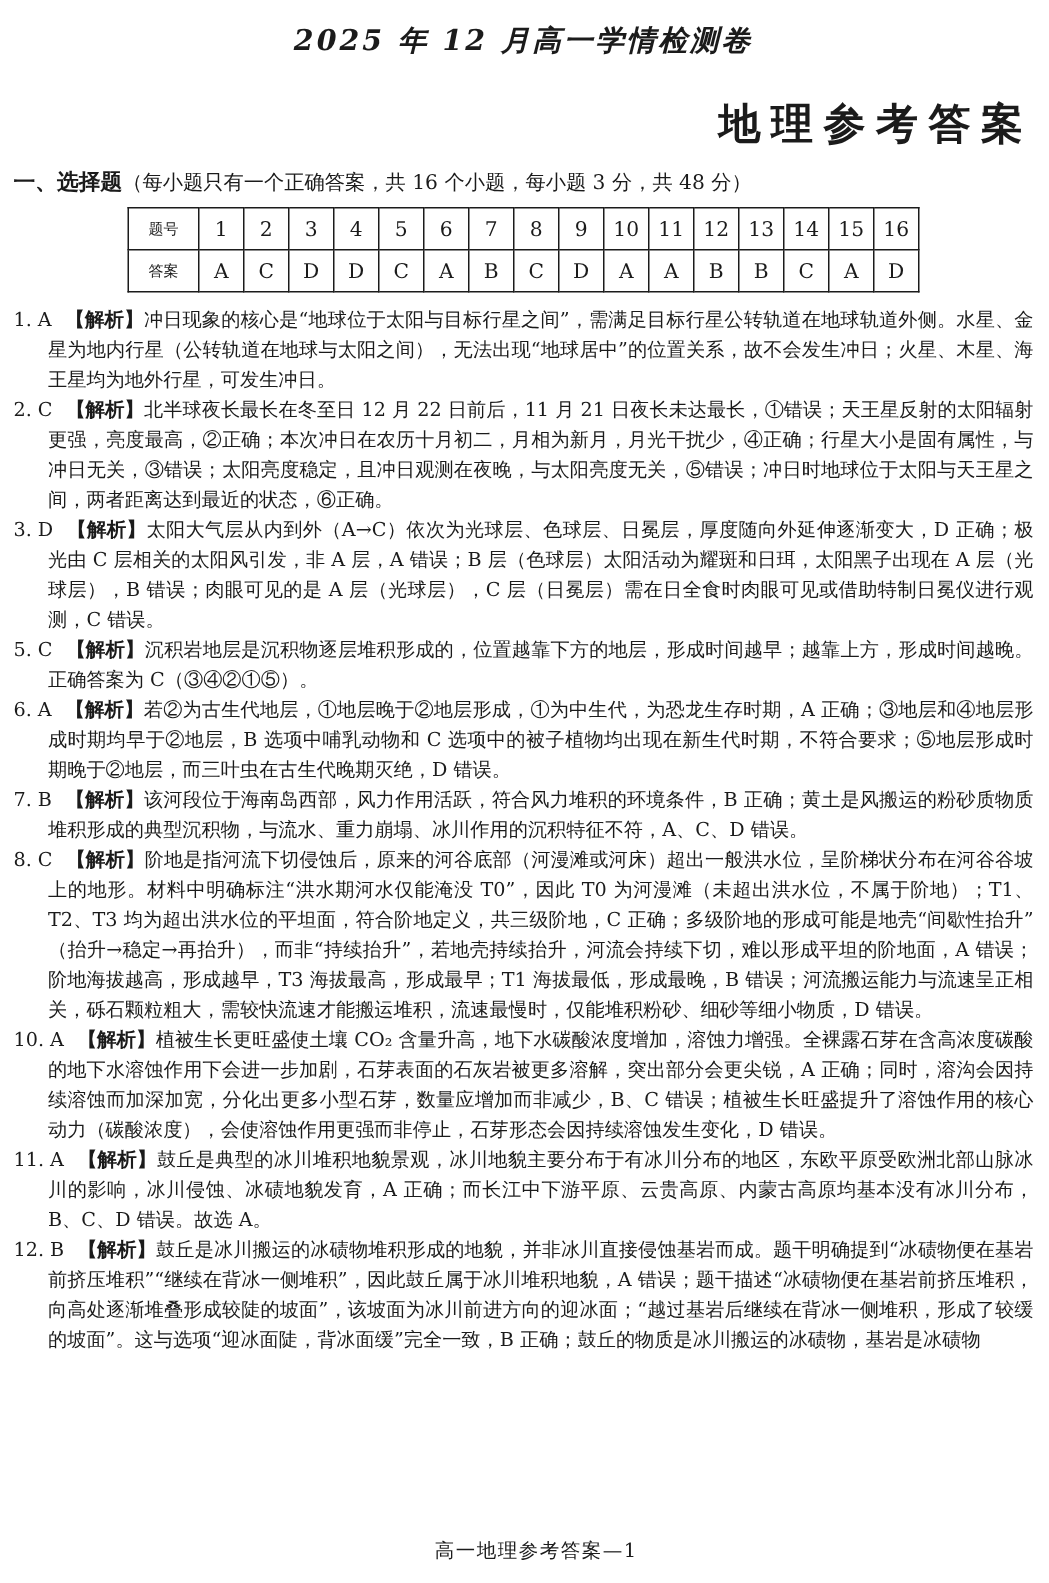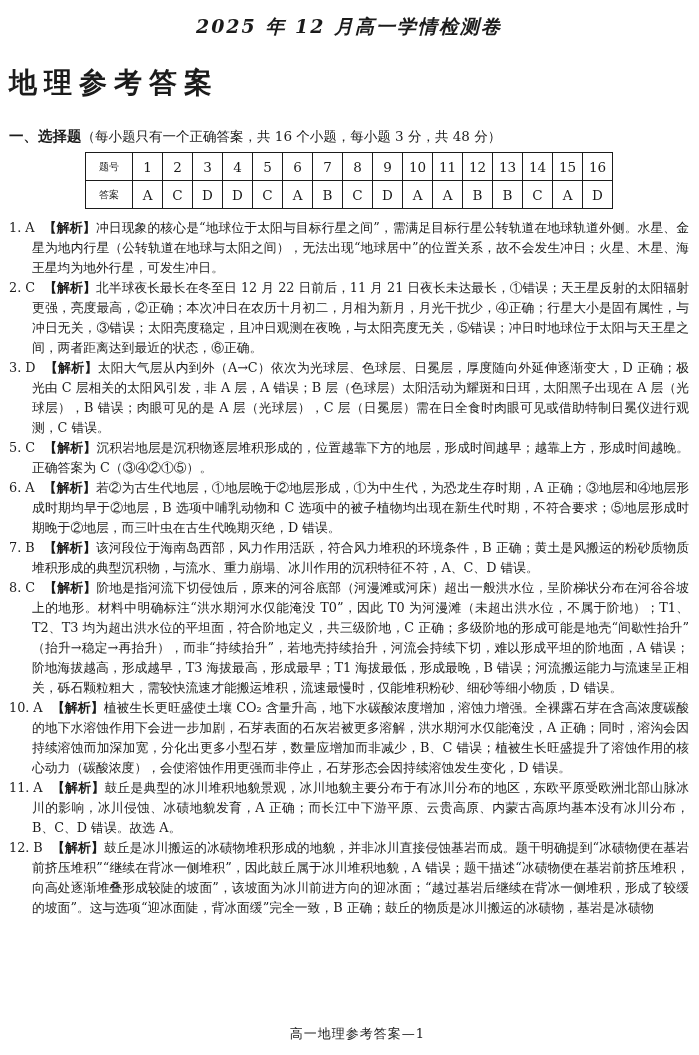--- a/index.html
+++ b/index.html
@@ -16,28 +16,28 @@
   .exam-title {
     margin-top: 14px;
     text-align: center;
     font-size: 19px;
     font-weight: 900;
     font-style: italic;
     letter-spacing: 2px;
   }
   .answer-title {
     margin-top: 24px;
-    text-align: left;
+    text-align: right;
     font-size: 28px;
     font-weight: bold;
     font-family: "DejaVu Sans", "Liberation Sans", sans-serif;
     letter-spacing: 7px;
   }
   .section-heading {
-    margin-top: 25px;
+    margin-top: 11px;
     font-size: 14px;
     line-height: 18px;
     white-space: nowrap;
   }
   .section-label {
     font-family: "DejaVu Sans", "Liberation Sans", sans-serif;
     font-weight: bold;
     font-size: 14.5px;
   }
   .section-desc { font-size: 13.5px; }
@@ -148,20 +148,20 @@
   </table>
 
   <div class="exp-list">
       <p class="exp-item"><span class="exp-no">1.</span><span class="exp-ans">A</span><span class="exp-tag">【解析】</span><span class="exp-text">冲日现象的核心是“地球位于太阳与目标行星之间”，需满足目标行星公转轨道在地球轨道外侧。水星、金星为地内行星（公转轨道在地球与太阳之间），无法出现“地球居中”的位置关系，故不会发生冲日；火星、木星、海王星均为地外行星，可发生冲日。</span></p>
       <p class="exp-item"><span class="exp-no">2.</span><span class="exp-ans">C</span><span class="exp-tag">【解析】</span><span class="exp-text">北半球夜长最长在冬至日 12 月 22 日前后，11 月 21 日夜长未达最长，①错误；天王星反射的太阳辐射更强，亮度最高，②正确；本次冲日在农历十月初二，月相为新月，月光干扰少，④正确；行星大小是固有属性，与冲日无关，③错误；太阳亮度稳定，且冲日观测在夜晚，与太阳亮度无关，⑤错误；冲日时地球位于太阳与天王星之间，两者距离达到最近的状态，⑥正确。</span></p>
       <p class="exp-item"><span class="exp-no">3.</span><span class="exp-ans">D</span><span class="exp-tag">【解析】</span><span class="exp-text">太阳大气层从内到外（A→C）依次为光球层、色球层、日冕层，厚度随向外延伸逐渐变大，D 正确；极光由 C 层相关的太阳风引发，非 A 层，A 错误；B 层（色球层）太阳活动为耀斑和日珥，太阳黑子出现在 A 层（光球层），B 错误；肉眼可见的是 A 层（光球层），C 层（日冕层）需在日全食时肉眼可见或借助特制日冕仪进行观测，C 错误。</span></p>
       <p class="exp-item"><span class="exp-no">5.</span><span class="exp-ans">C</span><span class="exp-tag">【解析】</span><span class="exp-text">沉积岩地层是沉积物逐层堆积形成的，位置越靠下方的地层，形成时间越早；越靠上方，形成时间越晚。正确答案为 C（③④②①⑤）。</span></p>
       <p class="exp-item"><span class="exp-no">6.</span><span class="exp-ans">A</span><span class="exp-tag">【解析】</span><span class="exp-text">若②为古生代地层，①地层晚于②地层形成，①为中生代，为恐龙生存时期，A 正确；③地层和④地层形成时期均早于②地层，B 选项中哺乳动物和 C 选项中的被子植物均出现在新生代时期，不符合要求；⑤地层形成时期晚于②地层，而三叶虫在古生代晚期灭绝，D 错误。</span></p>
       <p class="exp-item"><span class="exp-no">7.</span><span class="exp-ans">B</span><span class="exp-tag">【解析】</span><span class="exp-text">该河段位于海南岛西部，风力作用活跃，符合风力堆积的环境条件，B 正确；黄土是风搬运的粉砂质物质堆积形成的典型沉积物，与流水、重力崩塌、冰川作用的沉积特征不符，A、C、D 错误。</span></p>
       <p class="exp-item"><span class="exp-no">8.</span><span class="exp-ans">C</span><span class="exp-tag">【解析】</span><span class="exp-text">阶地是指河流下切侵蚀后，原来的河谷底部（河漫滩或河床）超出一般洪水位，呈阶梯状分布在河谷谷坡上的地形。材料中明确标注“洪水期河水仅能淹没 T0”，因此 T0 为河漫滩（未超出洪水位，不属于阶地）；T1、T2、T3 均为超出洪水位的平坦面，符合阶地定义，共三级阶地，C 正确；多级阶地的形成可能是地壳“间歇性抬升”（抬升→稳定→再抬升），而非“持续抬升”，若地壳持续抬升，河流会持续下切，难以形成平坦的阶地面，A 错误；阶地海拔越高，形成越早，T3 海拔最高，形成最早；T1 海拔最低，形成最晚，B 错误；河流搬运能力与流速呈正相关，砾石颗粒粗大，需较快流速才能搬运堆积，流速最慢时，仅能堆积粉砂、细砂等细小物质，D 错误。</span></p>
-      <p class="exp-item"><span class="exp-no">10.</span><span class="exp-ans">A</span><span class="exp-tag">【解析】</span><span class="exp-text">植被生长更旺盛使土壤 CO₂ 含量升高，地下水碳酸浓度增加，溶蚀力增强。全裸露石芽在含高浓度碳酸的地下水溶蚀作用下会进一步加剧，石芽表面的石灰岩被更多溶解，洪水期河水仅能淹没，A 正确；同时，溶沟会因持续溶蚀而加深加宽，分化出更多小型石芽，数量应增加而非减少，B、C 错误；植被生长旺盛提升了溶蚀作用的核心动力（碳酸浓度），会使溶蚀作用更强而非停止，石芽形态会因持续溶蚀发生变化，D 错误。</span></p>
+      <p class="exp-item"><span class="exp-no">10.</span><span class="exp-ans">A</span><span class="exp-tag">【解析】</span><span class="exp-text">植被生长更旺盛使土壤 CO₂ 含量升高，地下水碳酸浓度增加，溶蚀力增强。全裸露石芽在含高浓度碳酸的地下水溶蚀作用下会进一步加剧，石芽表面的石灰岩被更多溶解，突出部分会更尖锐，A 正确；同时，溶沟会因持续溶蚀而加深加宽，分化出更多小型石芽，数量应增加而非减少，B、C 错误；植被生长旺盛提升了溶蚀作用的核心动力（碳酸浓度），会使溶蚀作用更强而非停止，石芽形态会因持续溶蚀发生变化，D 错误。</span></p>
       <p class="exp-item"><span class="exp-no">11.</span><span class="exp-ans">A</span><span class="exp-tag">【解析】</span><span class="exp-text">鼓丘是典型的冰川堆积地貌景观，冰川地貌主要分布于有冰川分布的地区，东欧平原受欧洲北部山脉冰川的影响，冰川侵蚀、冰碛地貌发育，A 正确；而长江中下游平原、云贵高原、内蒙古高原均基本没有冰川分布，B、C、D 错误。故选 A。</span></p>
       <p class="exp-item"><span class="exp-no">12.</span><span class="exp-ans">B</span><span class="exp-tag">【解析】</span><span class="exp-text">鼓丘是冰川搬运的冰碛物堆积形成的地貌，并非冰川直接侵蚀基岩而成。题干明确提到“冰碛物便在基岩前挤压堆积”“继续在背冰一侧堆积”，因此鼓丘属于冰川堆积地貌，A 错误；题干描述“冰碛物便在基岩前挤压堆积，向高处逐渐堆叠形成较陡的坡面”，该坡面为冰川前进方向的迎冰面；“越过基岩后继续在背冰一侧堆积，形成了较缓的坡面”。这与选项“迎冰面陡，背冰面缓”完全一致，B 正确；鼓丘的物质是冰川搬运的冰碛物，基岩是冰碛物</span></p>
     </div>
 
 </div>
 
 <div class="page-footer">高一地理参考答案—1</div>
 
 </body></html>

